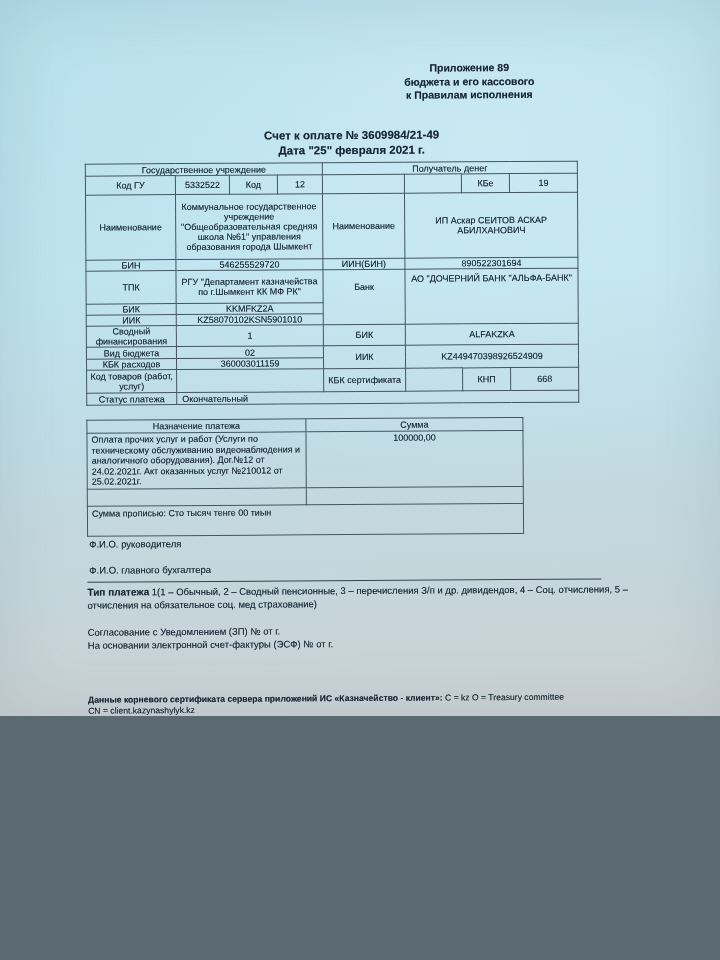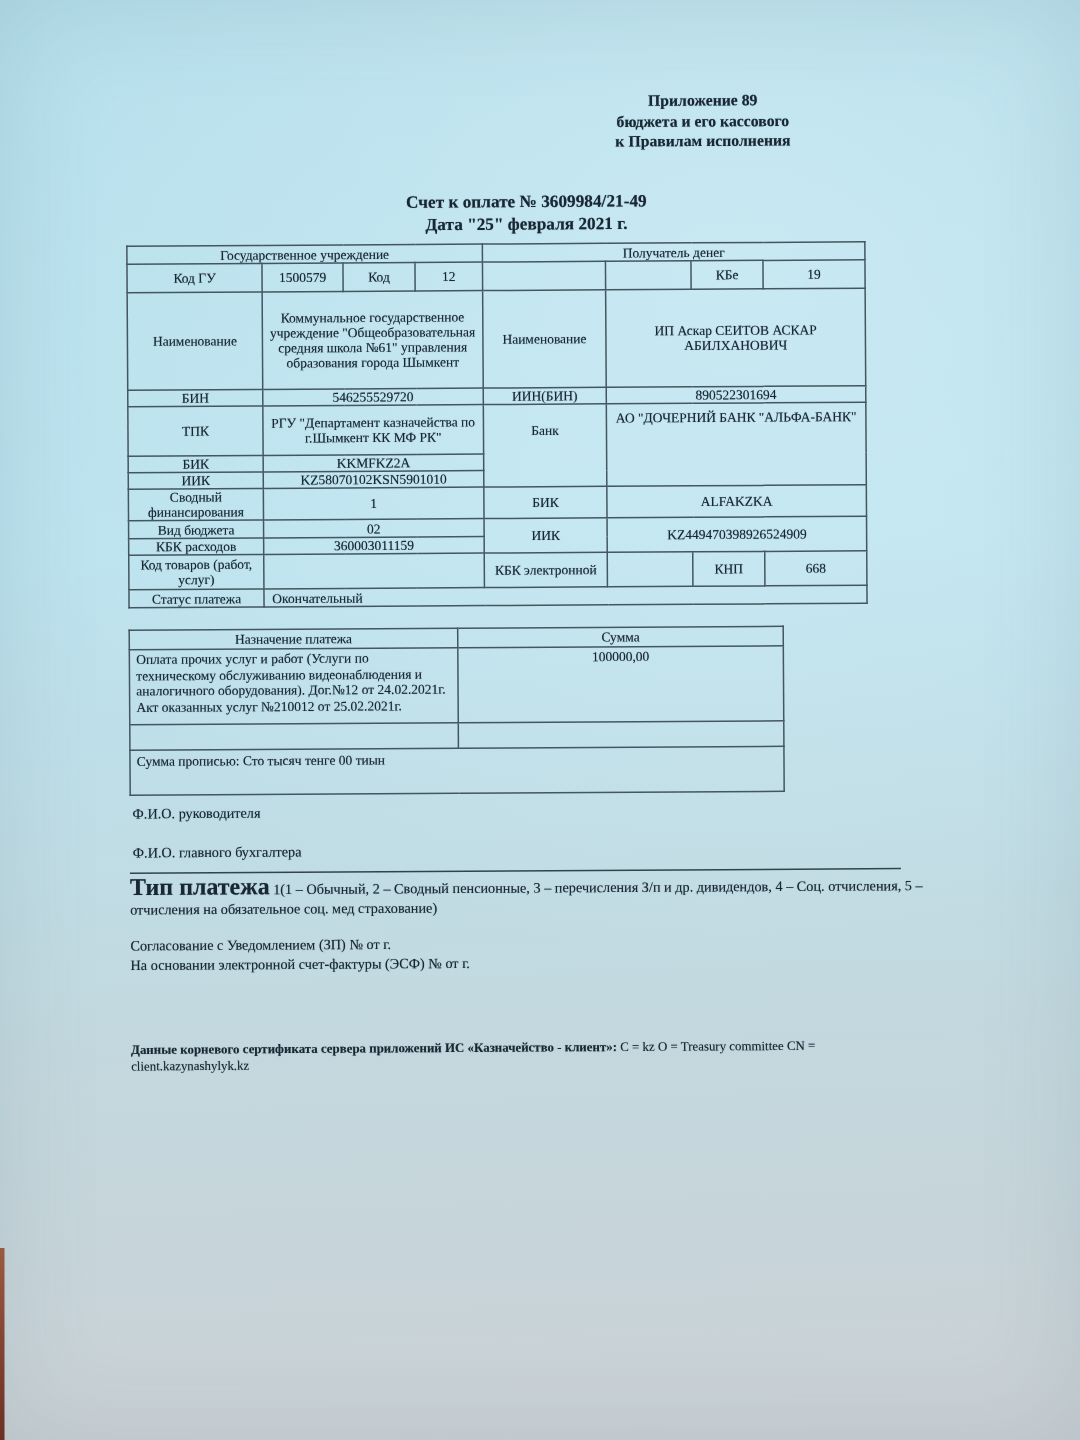--- a/index.html
+++ b/index.html
@@ -1,18 +1,18 @@
 <!DOCTYPE html>
 <html><head>
 <meta charset="utf-8">
 <style>
   html,body{margin:0;padding:0;background:#5a6a70;}
   .page{
-    position:relative;width:720px;height:960px;overflow:hidden;
-    font-family:Liberation Serif, serif;color:#182733;
+    position:relative;width:720px;height:716px;overflow:hidden;
+    font-family:Liberation Sans, sans-serif;color:#182733;
     background:
       radial-gradient(120% 80% at 68% 18%, rgba(240,252,255,0.30), rgba(255,255,255,0) 62%),
       linear-gradient(178deg,#b4deeb 0%,#bce3ef 38%,#c3d8de 72%,#cbd1d5 100%);
     box-shadow: inset 0 0 70px rgba(70,100,115,0.14);
   }
   .sheet{position:absolute;inset:0;transform:rotate(-0.35deg);transform-origin:50% 50%;}
   .sheet *{text-shadow:0 0 0.6px rgba(25,45,60,0.55);}
   .edge-strip{position:absolute;left:0;top:832px;width:3px;height:128px;
     background:linear-gradient(180deg,#9a5a42,#6b2f24);transform:none;}
   .appendix{position:absolute;left:372px;top:62px;width:198px;text-align:center;
@@ -26,21 +26,21 @@
   .main-table td.lbl{}
   .main-table td.left{text-align:left;padding-left:5px;}
   .main-table td.vtop{vertical-align:top;padding-top:4px;}
   .purpose-table{position:absolute;left:86px;top:418px;width:436px;}
   .purpose-table td.ptext{text-align:left;vertical-align:top;line-height:10.5px;padding:1px 4px;}
   .purpose-table td.psum{vertical-align:top;padding-top:1px;}
   .purpose-table td.words{text-align:left;vertical-align:top;padding:2px 4px;}
   .sig{position:absolute;left:88px;font-size:9.5px;text-align:center;}
   .rule{position:absolute;left:86px;top:580px;width:514px;border-top:1.6px solid #31434e;}
   .paytype{position:absolute;left:86px;top:585px;width:557px;font-size:9.5px;line-height:12.5px;}
-  .paytype b{font-size:16px;}
+  .paytype b{font-size:10px;}
   .agree{position:absolute;left:86px;top:624px;width:520px;font-size:9.5px;line-height:13px;}
   .cert{position:absolute;left:86px;top:693px;width:487px;font-size:8.6px;line-height:11px;}
 </style>
 </head>
 <body>
 
 <div class="page">
   <div class="sheet">
 
     <div class="appendix">
@@ -65,21 +65,21 @@
           <col style="width:48px">
           <col style="width:68px">
       </colgroup>
       <tbody>
           <tr style="height:12px">
         <td colspan="4">Государственное учреждение</td>
         <td colspan="4">Получатель денег</td>
       </tr>
       <tr style="height:19px">
         <td class="lbl">Код ГУ</td>
-        <td>1500579</td>
+        <td>5332522</td>
         <td class="lbl">Код</td>
         <td>12</td>
         <td></td>
         <td></td>
         <td class="lbl">КБе</td>
         <td>19</td>
       </tr>
       <tr style="height:65px">
         <td class="lbl">Наименование</td>
         <td colspan="3">Коммунальное государственное учреждение "Общеобразовательная средняя школа №61" управления образования города Шымкент</td>
@@ -118,21 +118,21 @@
         <td class="lbl" rowspan="2">ИИК</td>
         <td colspan="3" rowspan="2">KZ449470398926524909</td>
       </tr>
       <tr style="height:11px">
         <td class="lbl">КБК расходов</td>
         <td colspan="3">360003011159</td>
       </tr>
       <tr style="height:23px">
         <td class="lbl">Код товаров (работ, услуг)</td>
         <td colspan="3"></td>
-        <td class="lbl">КБК электронной</td>
+        <td class="lbl">КБК сертификата</td>
         <td></td>
         <td class="lbl">КНП</td>
         <td>668</td>
       </tr>
       <tr style="height:12px">
         <td class="lbl">Статус платежа</td>
         <td colspan="7" class="left">Окончательный</td>
       </tr>
     </tbody>
       </table>

